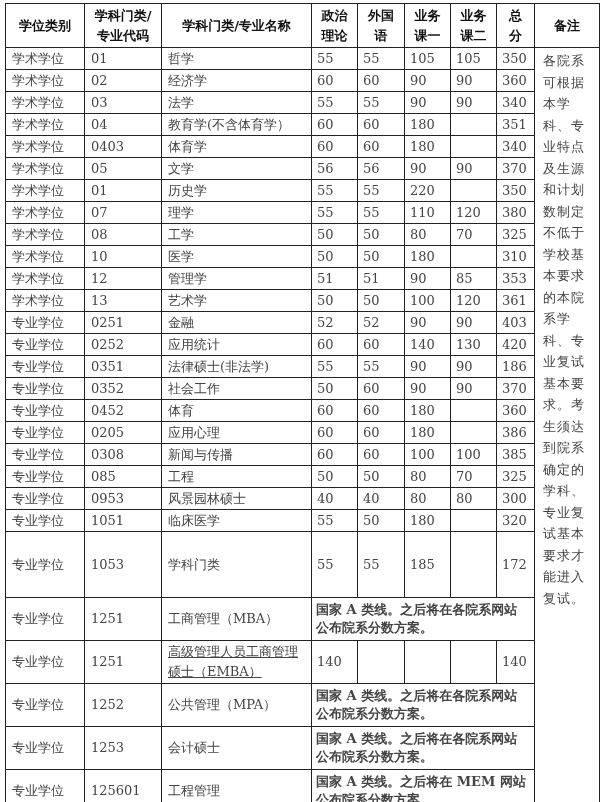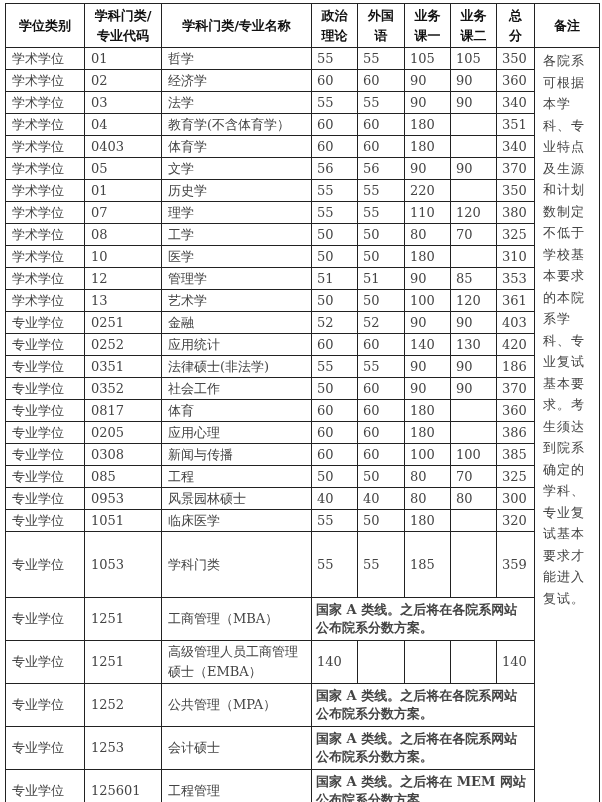--- a/index.html
+++ b/index.html
@@ -11,21 +11,21 @@
   th { font-family: "DejaVu Sans", "Liberation Sans", sans-serif; font-weight:bold; font-size:13px;
        color:#111; text-align:center; padding:0; line-height:20px; white-space:normal; }
   tbody tr { height:22px; }
   tbody tr.tall { height:66px; }
   tbody tr.mid { height:43px; }
   tbody tr.last { height:38px; }
   td.num { padding-left:5px; }
   td.note { white-space:normal; line-height:18px; padding:3px 4px;font-weight:bold; }
   td.remark { vertical-align:top; white-space:normal; font-size:13px; line-height:21.5px;
               padding:2px 8px 0 8px; color:#444; letter-spacing:1px; border-right:1px solid #222; }
-  td.wrap { white-space:normal; line-height:20px; padding-right:4px; }
+  td.wrap { white-space:normal; line-height:20px; padding-right:4px;text-decoration:underline; }
 </style>
 </head>
 <body>
 
 <table>
   <colgroup>
     <col style="width:79px">
       <col style="width:77px">
       <col style="width:150px">
     <col style="width:46px">
@@ -205,21 +205,21 @@
         <td>0352</td>
         <td>社会工作</td>
         <td class="num">50</td>
         <td class="num">60</td>
         <td class="num">90</td>
         <td class="num">90</td>
         <td class="num">370</td>
       </tr>
       <tr>
         <td>专业学位</td>
-        <td>0817</td>
+        <td>0452</td>
         <td>体育</td>
         <td class="num">60</td>
         <td class="num">60</td>
         <td class="num">180</td>
         <td class="num"></td>
         <td class="num">360</td>
       </tr>
       <tr>
         <td>专业学位</td>
         <td>0205</td>
@@ -271,21 +271,21 @@
         <td class="num">320</td>
       </tr>
       <tr class="tall">
         <td>专业学位</td>
         <td>1053</td>
         <td>学科门类</td>
         <td class="num">55</td>
         <td class="num">55</td>
         <td class="num">185</td>
         <td class="num"></td>
-        <td class="num">359</td>
+        <td class="num">172</td>
       </tr>
       <tr class="mid">
         <td>专业学位</td>
         <td>1251</td>
         <td>工商管理（MBA）</td>
         <td class="note" colspan="5">国家 A 类线。之后将在各院系网站公布院系分数方案。</td>
       </tr>
       <tr class="mid">
         <td>专业学位</td>
         <td>1251</td>

